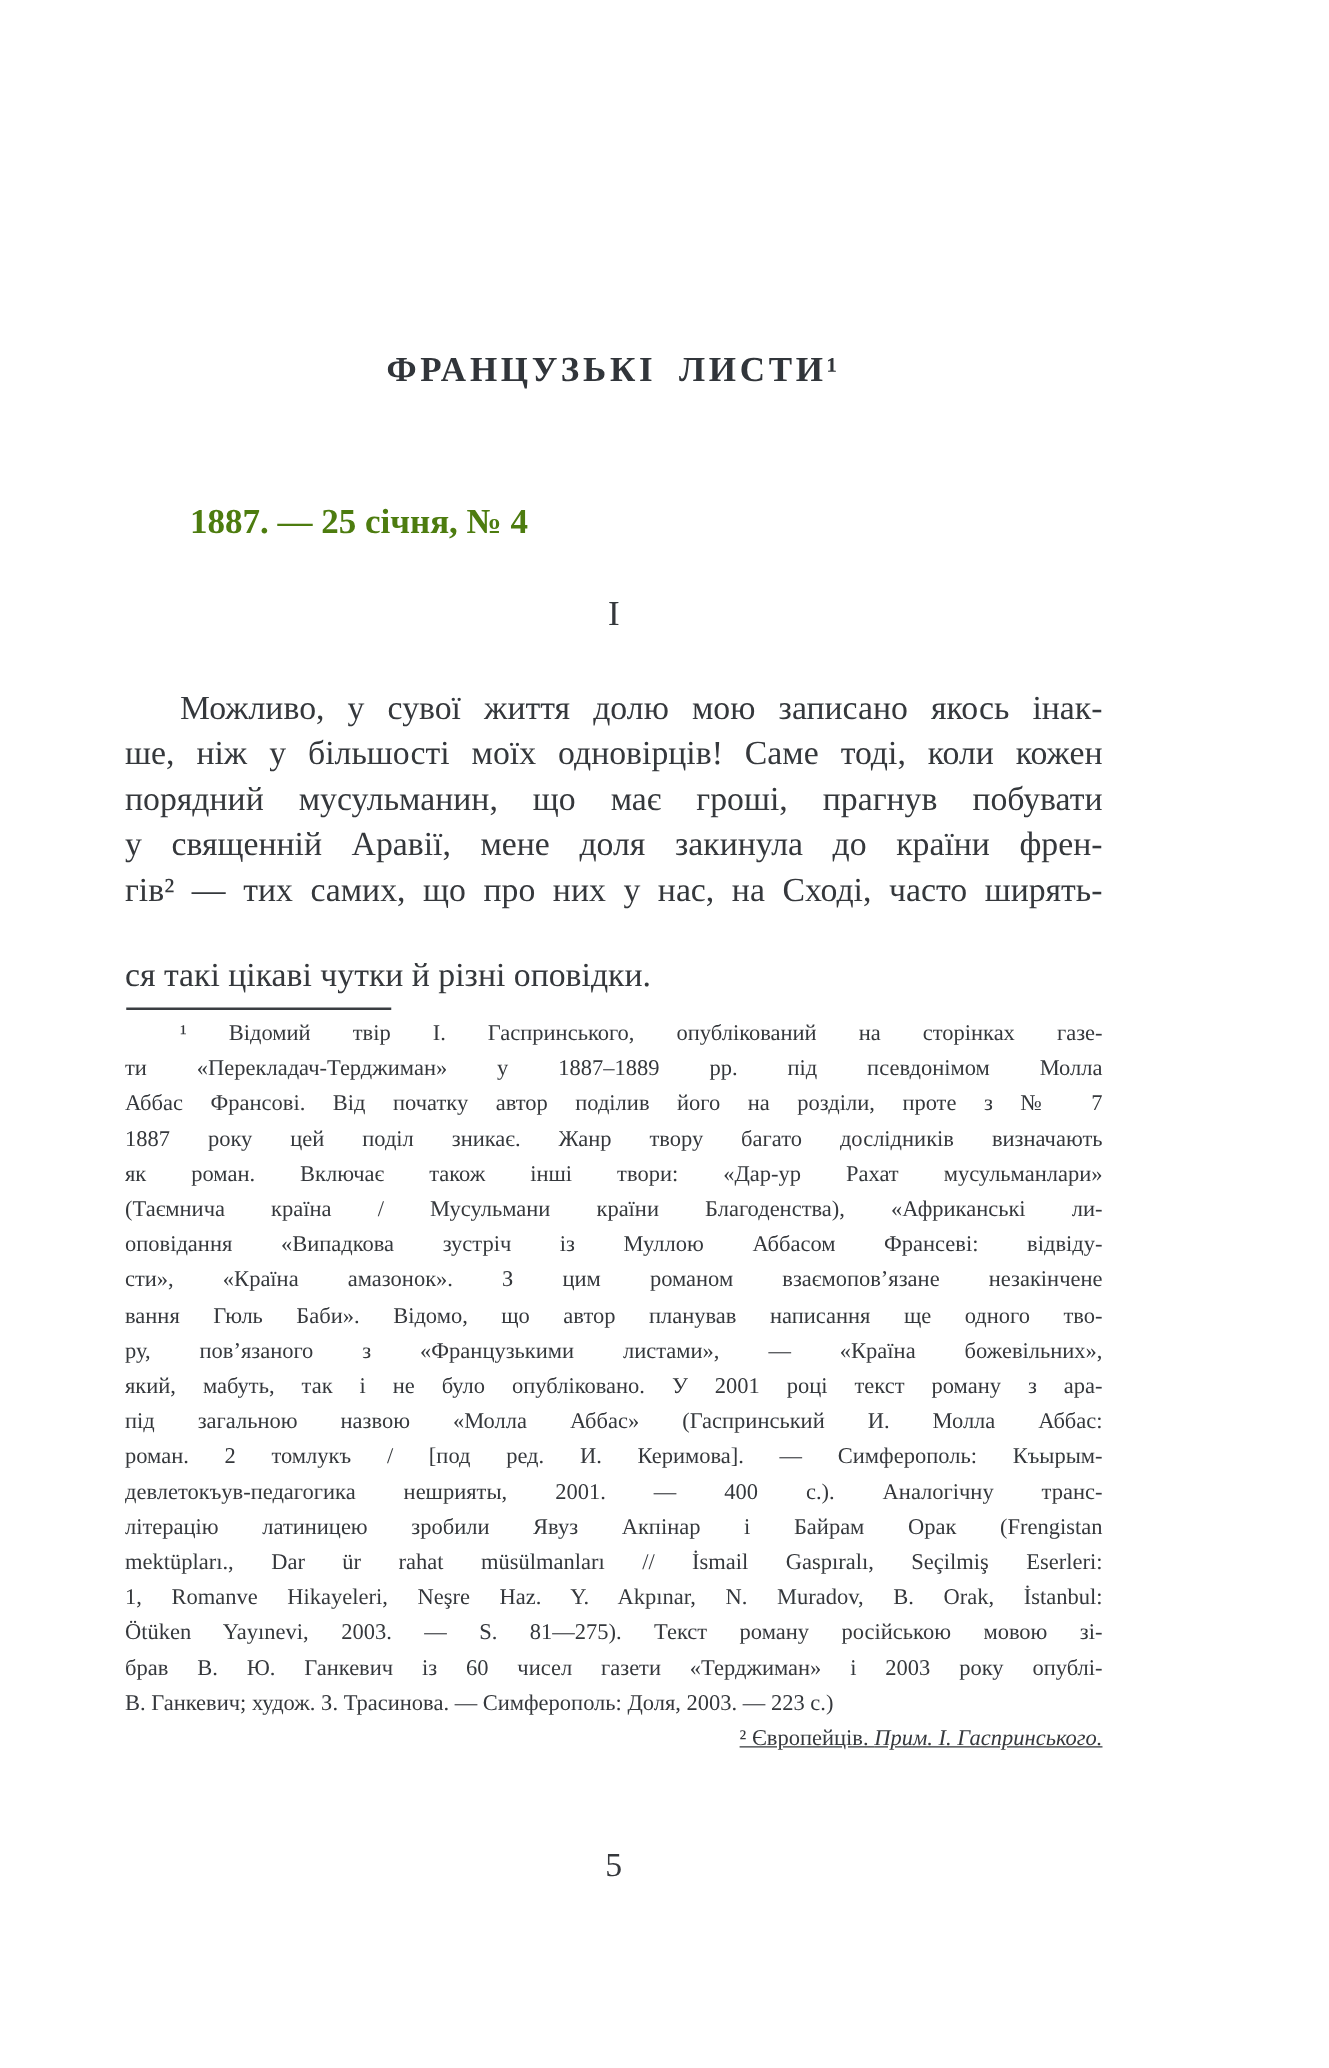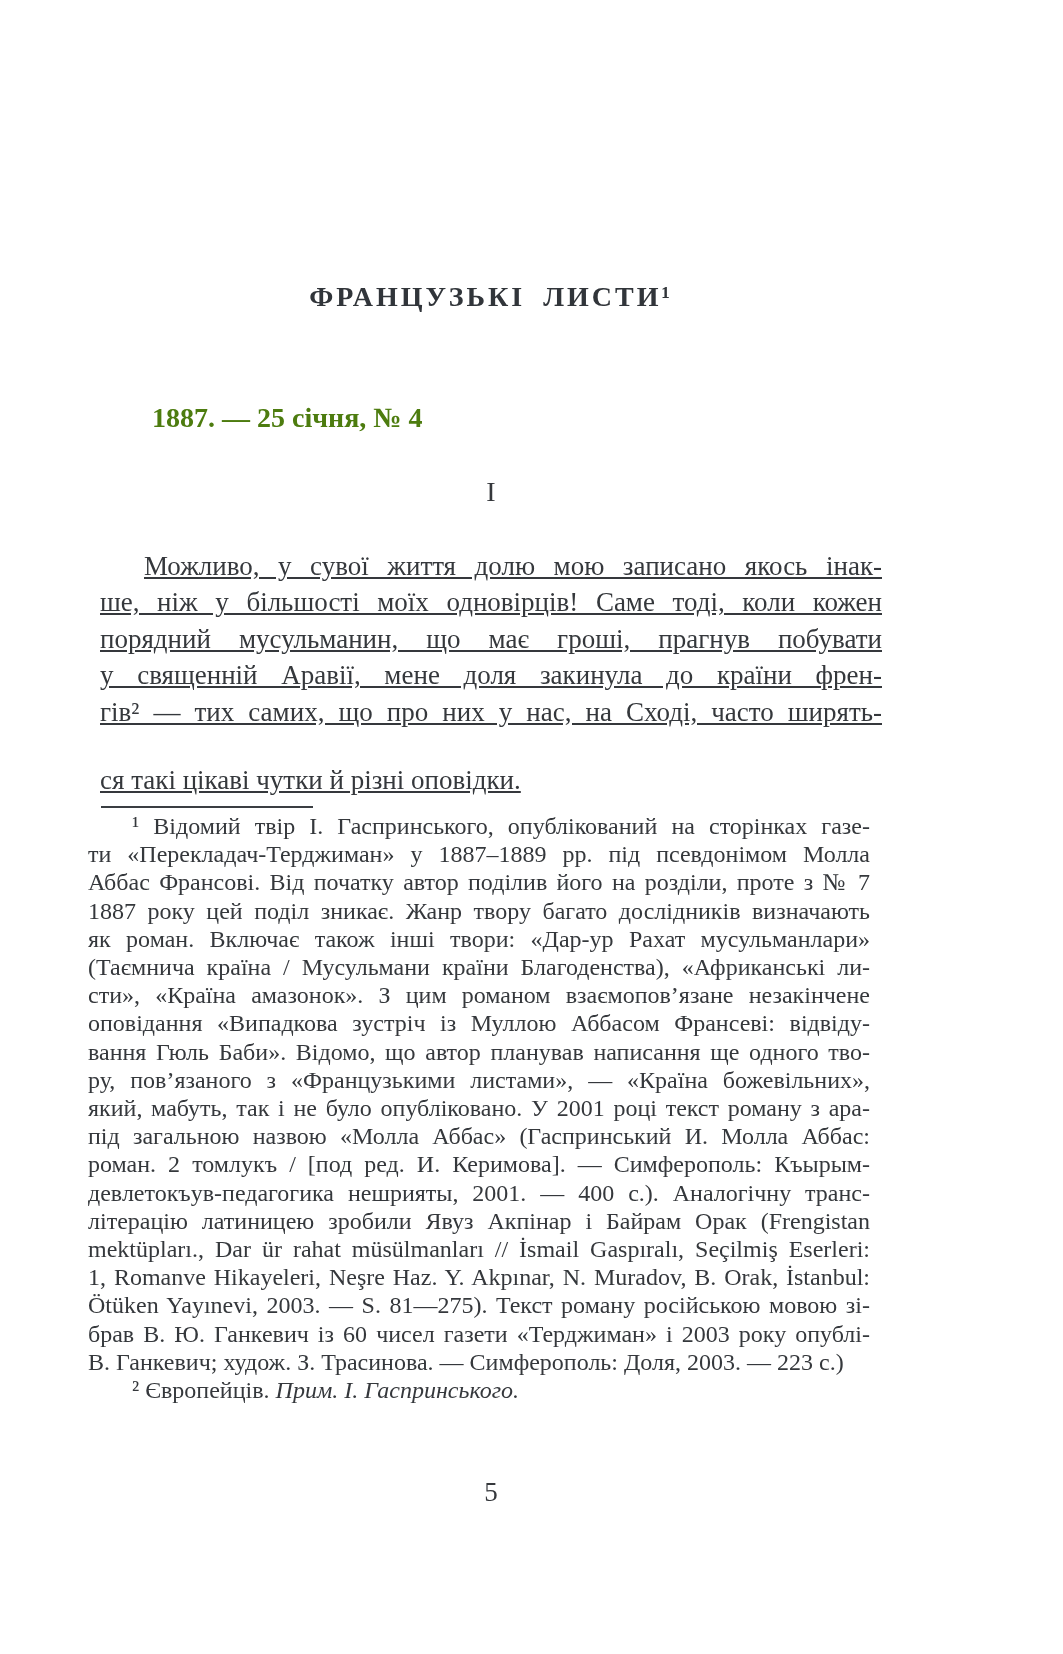--- a/index.html
+++ b/index.html
@@ -53,49 +53,49 @@
     top: 548px;
     left: 100px;
     width: 782px;
     font-size: 27px;
     line-height: 36.4px;
   }
   .para .line {
     text-align: justify;
     text-align-last: justify;
     white-space: normal;
-    text-decoration: underline;
   }
   .para .line:first-child { text-indent: 44px; }
   .para .line:last-child { text-align-last: left; margin-top: 32px; }
   .fn-rule {
     position: absolute;
     top: 806px;
     left: 101px;
     width: 212px;
     height: 2px;
     background: #3a3e42;
   }
   .fn {
     position: absolute;
     top: 812px;
-    left: 88px;
+    left: 100px;
     width: 782px;
-    font-size: 24px;
+    font-size: 18px;
     line-height: 28.2px;
   }
   .fn .line {
     text-align: justify;
     text-align-last: justify;
   }
   .fn .line:first-child { text-indent: 44px; }
   .fn .line:last-child { text-align-last: left; }
   .fn2 {
     text-indent: 44px;
-    text-align: left;
+    text-align: right;
+    text-decoration: underline;
   }
   .fn2 .it { font-style: italic; }
   .pagenum {
     position: absolute;
     top: 1477px;
     left: 100px;
     width: 782px;
     text-align: center;
     font-size: 27px;
   }
@@ -123,22 +123,22 @@
   <div class="fn-rule"></div>
 
   <div class="fn">
     <div>
         <div class="line">¹ Відомий твір І. Гаспринського, опублікований на сторінках газе-</div>
         <div class="line">ти «Перекладач-Терджиман» у 1887–1889 рр. під псевдонімом Молла</div>
         <div class="line">Аббас Франсові. Від початку автор поділив його на розділи, проте з № 7</div>
         <div class="line">1887 року цей поділ зникає. Жанр твору багато дослідників визначають</div>
         <div class="line">як роман. Включає також інші твори: «Дар-ур Рахат мусульманлари»</div>
         <div class="line">(Таємнича країна / Мусульмани країни Благоденства), «Африканські ли-</div>
+        <div class="line">оповідання «Випадкова зустріч із Муллою Аббасом Франсеві: відвіду-</div>
         <div class="line">сти», «Країна амазонок». З цим романом взаємопов’язане незакінчене</div>
-        <div class="line">оповідання «Випадкова зустріч із Муллою Аббасом Франсеві: відвіду-</div>
         <div class="line">вання Гюль Баби». Відомо, що автор планував написання ще одного тво-</div>
         <div class="line">ру, пов’язаного з «Французькими листами», — «Країна божевільних»,</div>
         <div class="line">який, мабуть, так і не було опубліковано. У 2001 році текст роману з ара-</div>
         <div class="line">під загальною назвою «Молла Аббас» (Гаспринський И. Молла Аббас:</div>
         <div class="line">роман. 2 томлукъ / [под ред. И. Керимова]. — Симферополь: Къырым-</div>
         <div class="line">девлетокъув-педагогика нешрияты, 2001. — 400 с.). Аналогічну транс-</div>
         <div class="line">літерацію латиницею зробили Явуз Акпінар і Байрам Орак (Frengistan</div>
         <div class="line">mektüpları., Dar ür rahat müsülmanları // İsmail Gaspıralı, Seçilmiş Eserleri:</div>
         <div class="line">1, Romanve Hikayeleri, Neşre Haz. Y. Akpınar, N. Muradov, B. Orak, İstanbul:</div>
         <div class="line">Ötüken Yayınevi, 2003. — S. 81—275). Текст роману російською мовою зі-</div>

